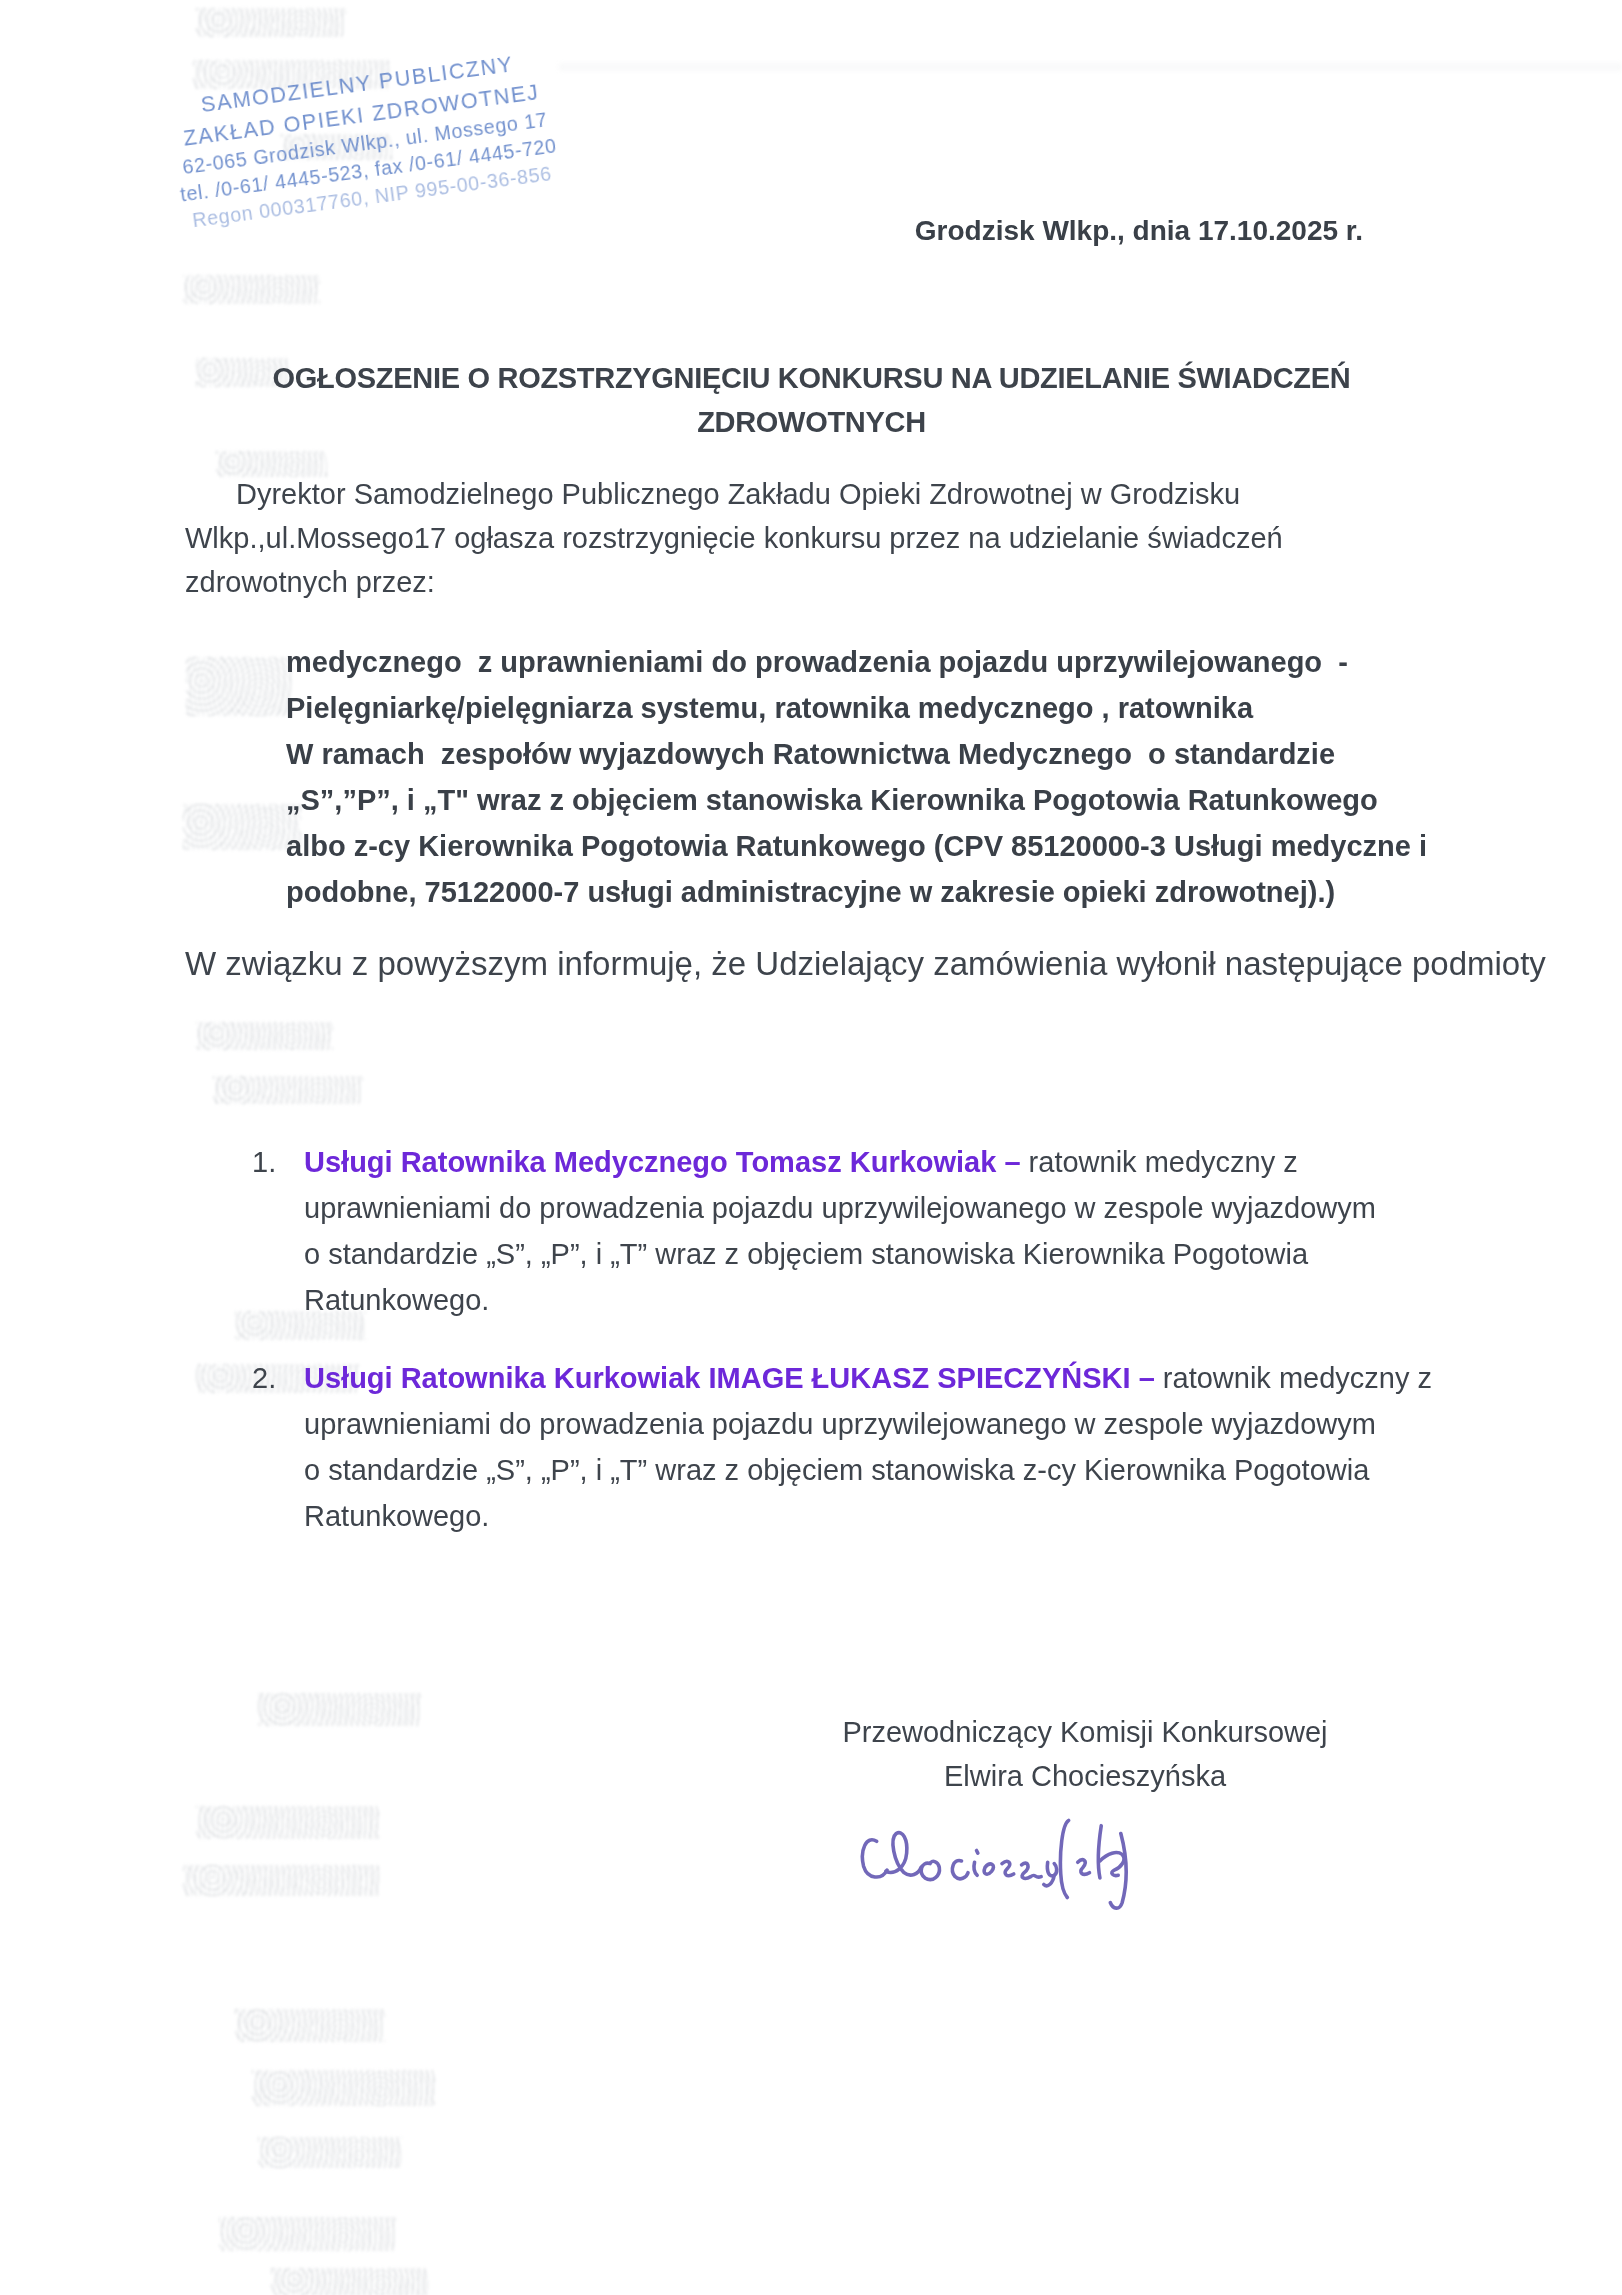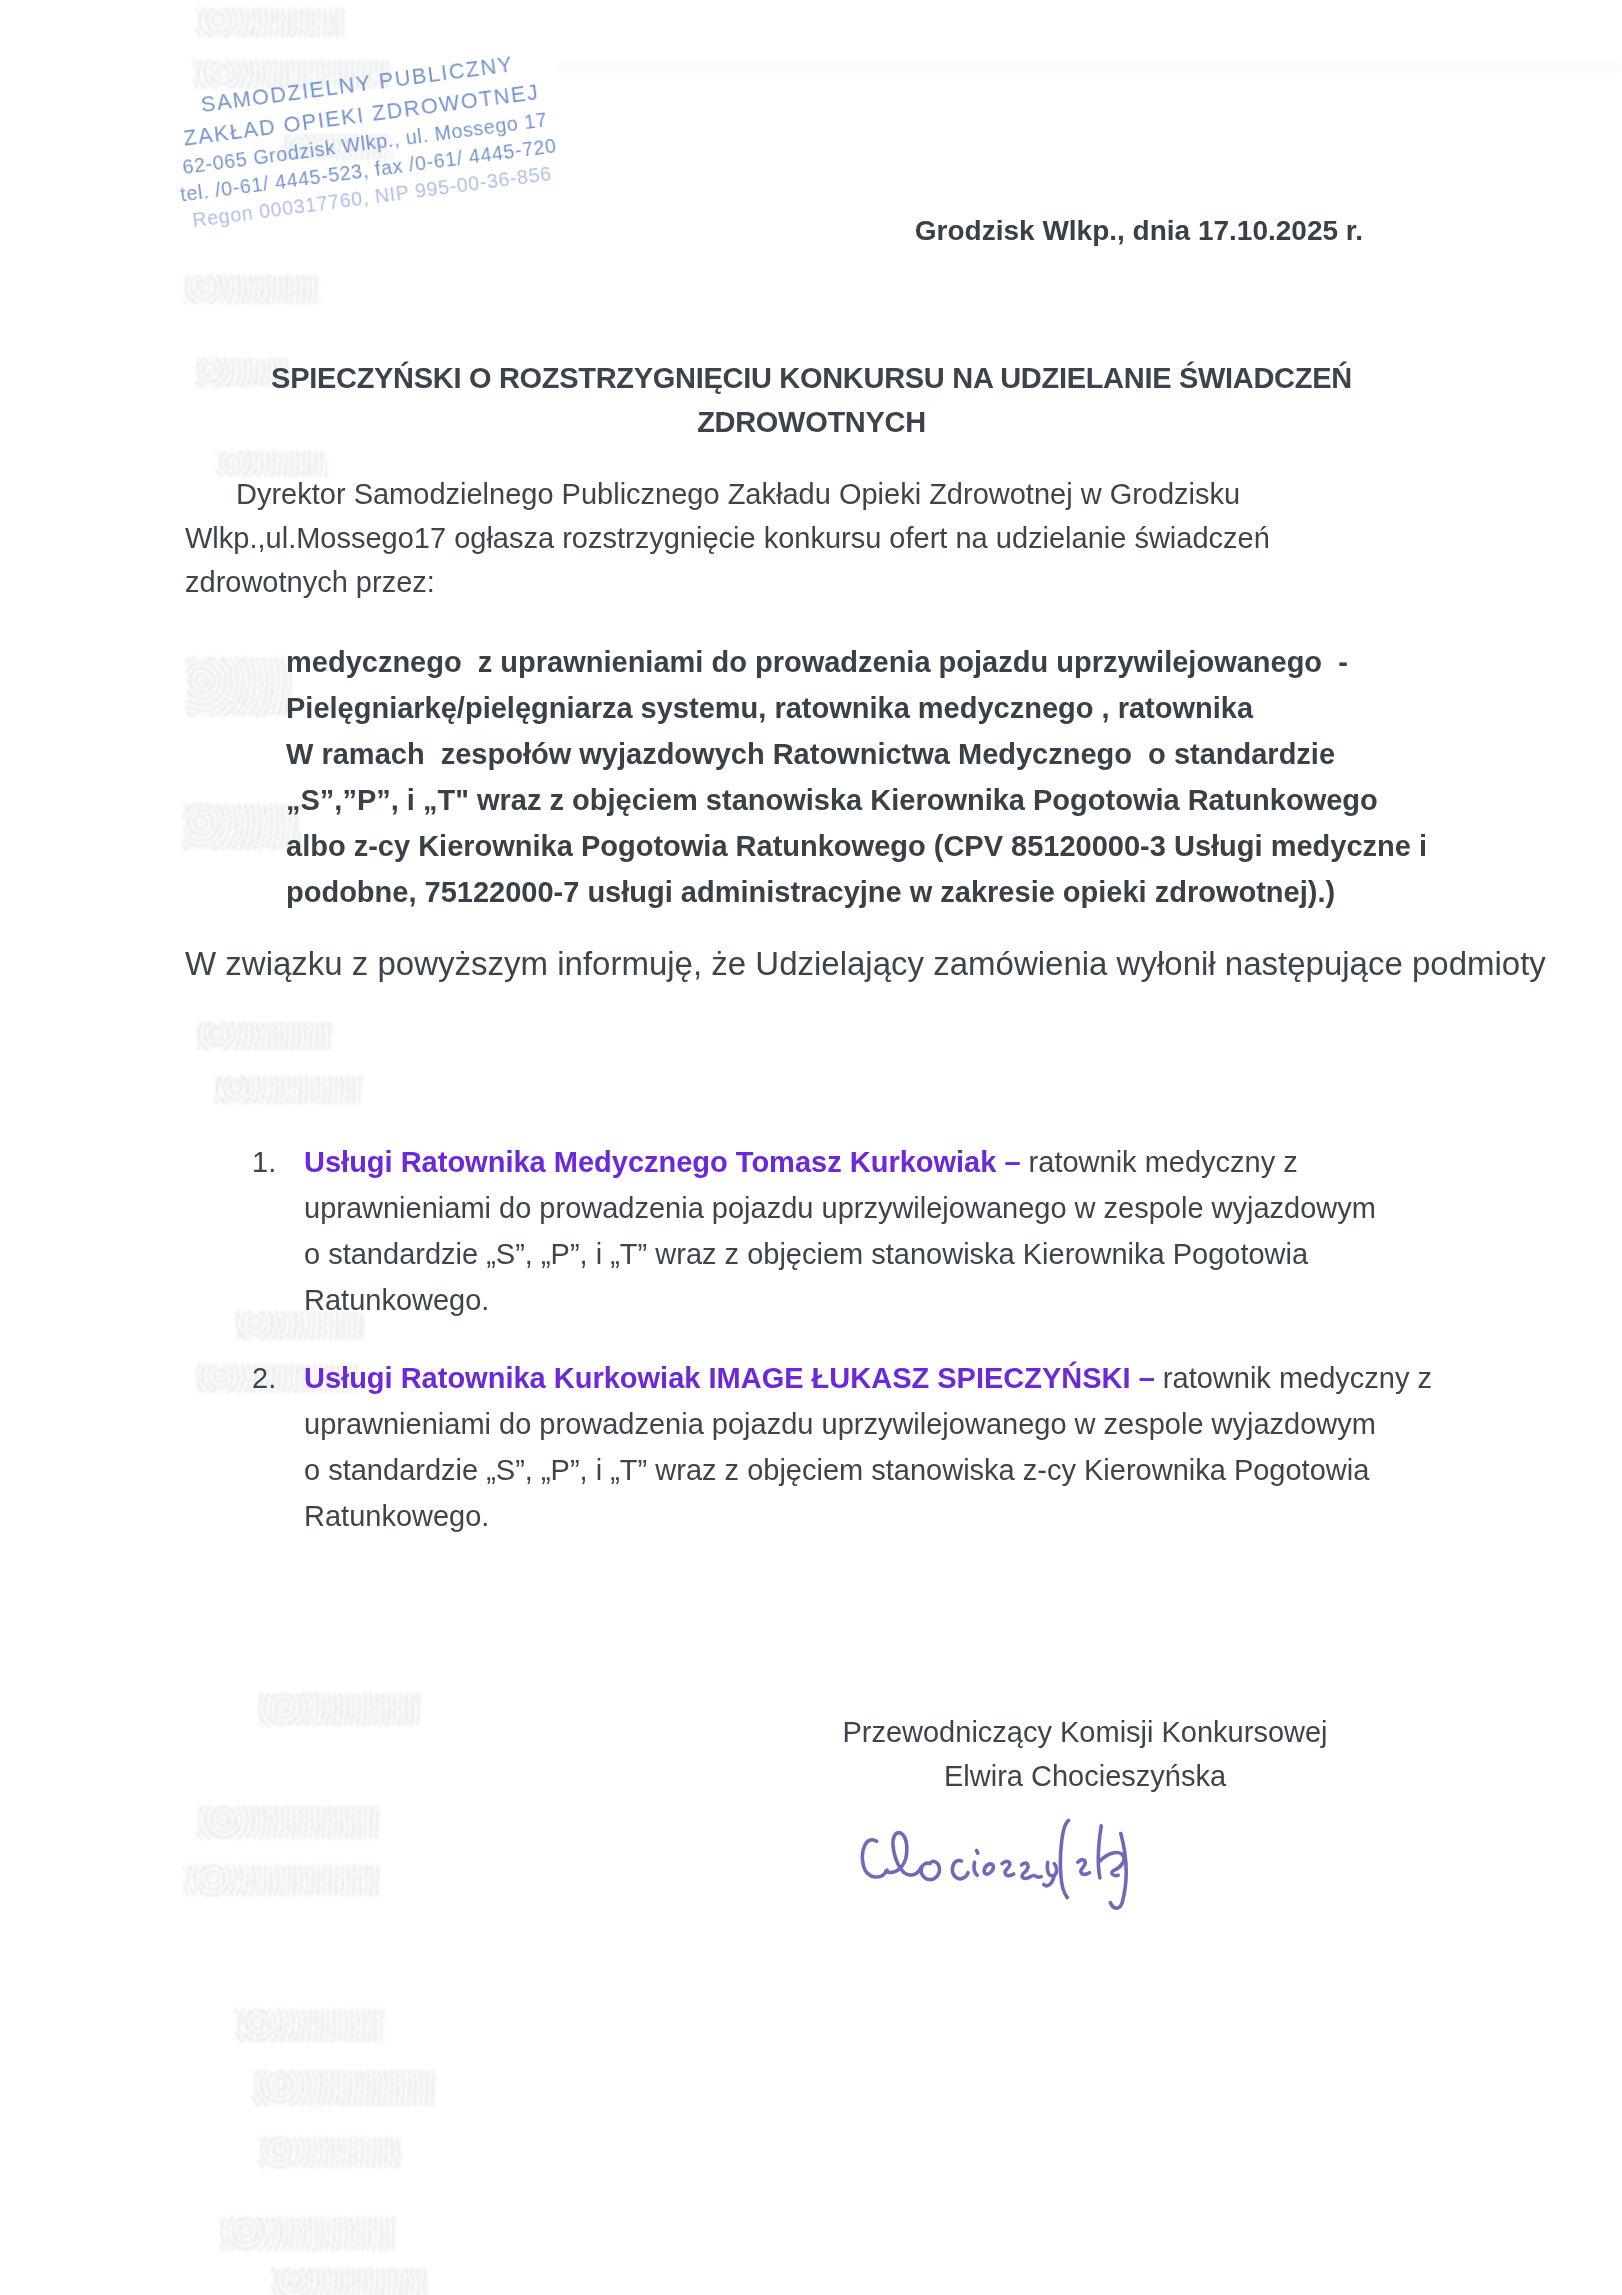--- a/index.html
+++ b/index.html
@@ -80,27 +80,27 @@
     <div class="big">SAMODZIELNY PUBLICZNY</div>
     <div class="big">ZAKŁAD OPIEKI ZDROWOTNEJ</div>
     <div class="small">62-065 Grodzisk Wlkp., ul. Mossego 17</div>
     <div class="small">tel. /0-61/ 4445-523, fax /0-61/ 4445-720</div>
     <div class="small faded">Regon 000317760, NIP 995-00-36-856</div>
   </div>
 
   <div class="date-line">Grodzisk Wlkp., dnia 17.10.2025 r.</div>
 
   <div class="doc-title">
-    <div class="line">SPIECZYŃSKI O ROZSTRZYGNIĘCIU KONKURSU NA UDZIELANIE ŚWIADCZEŃ</div>
+    <div class="line">OGŁOSZENIE O ROZSTRZYGNIĘCIU KONKURSU NA UDZIELANIE ŚWIADCZEŃ</div>
     <div class="line">ZDROWOTNYCH</div>
   </div>
 
   <div class="intro">
     <div class="line first">Dyrektor Samodzielnego Publicznego Zakładu Opieki Zdrowotnej w Grodzisku</div>
-    <div class="line">Wlkp.,ul.Mossego17 ogłasza rozstrzygnięcie konkursu ofert na udzielanie świadczeń</div>
+    <div class="line">Wlkp.,ul.Mossego17 ogłasza rozstrzygnięcie konkursu przez na udzielanie świadczeń</div>
     <div class="line">zdrowotnych przez:</div>
   </div>
 
   <div class="subject">
     <div class="line">medycznego  z uprawnieniami do prowadzenia pojazdu uprzywilejowanego  -</div>
     <div class="line">Pielęgniarkę/pielęgniarza systemu, ratownika medycznego , ratownika</div>
     <div class="line">W ramach  zespołów wyjazdowych Ratownictwa Medycznego  o standardzie</div>
     <div class="line">„S”,”P”, i „T" wraz z objęciem stanowiska Kierownika Pogotowia Ratunkowego</div>
     <div class="line">albo z-cy Kierownika Pogotowia Ratunkowego (CPV 85120000-3 Usługi medyczne i</div>
     <div class="line">podobne, 75122000-7 usługi administracyjne w zakresie opieki zdrowotnej).)</div>

